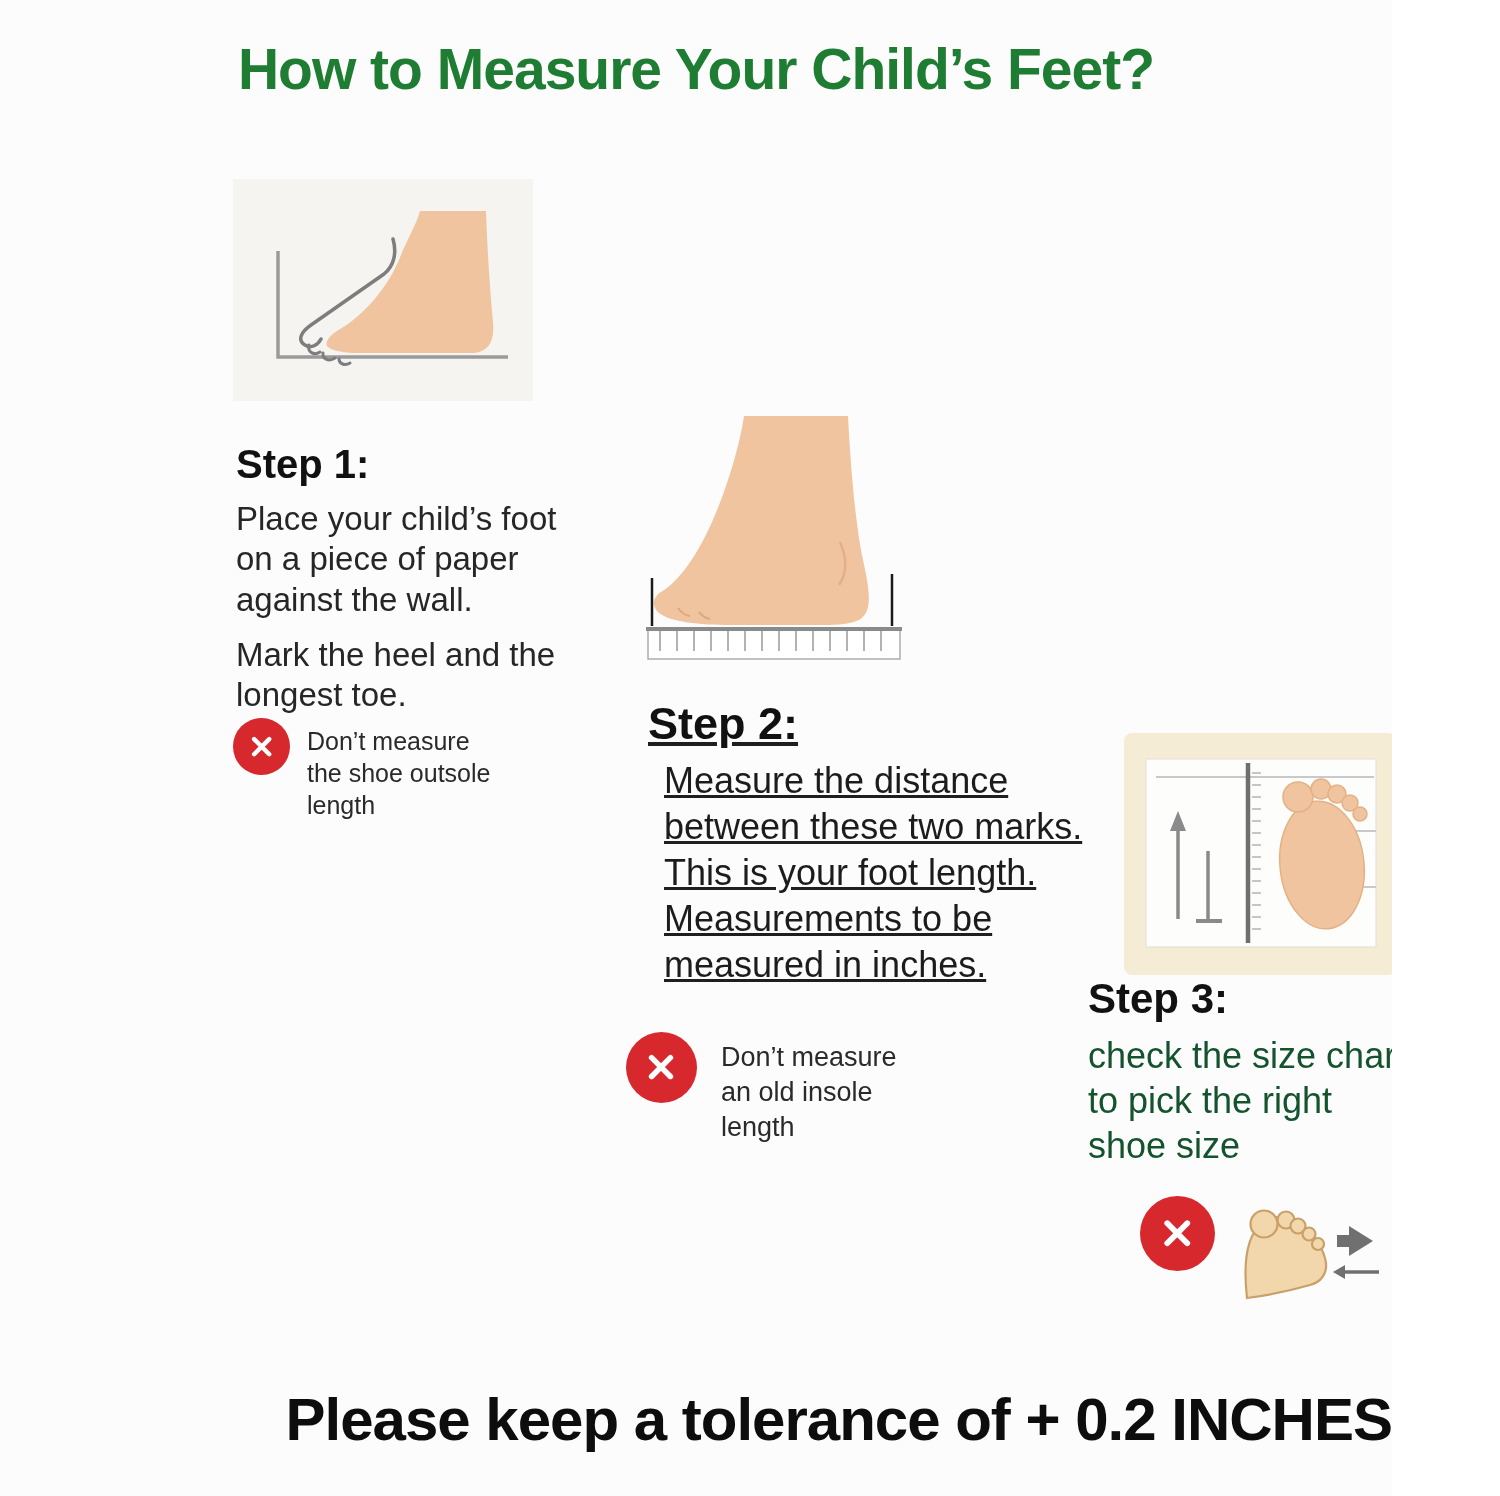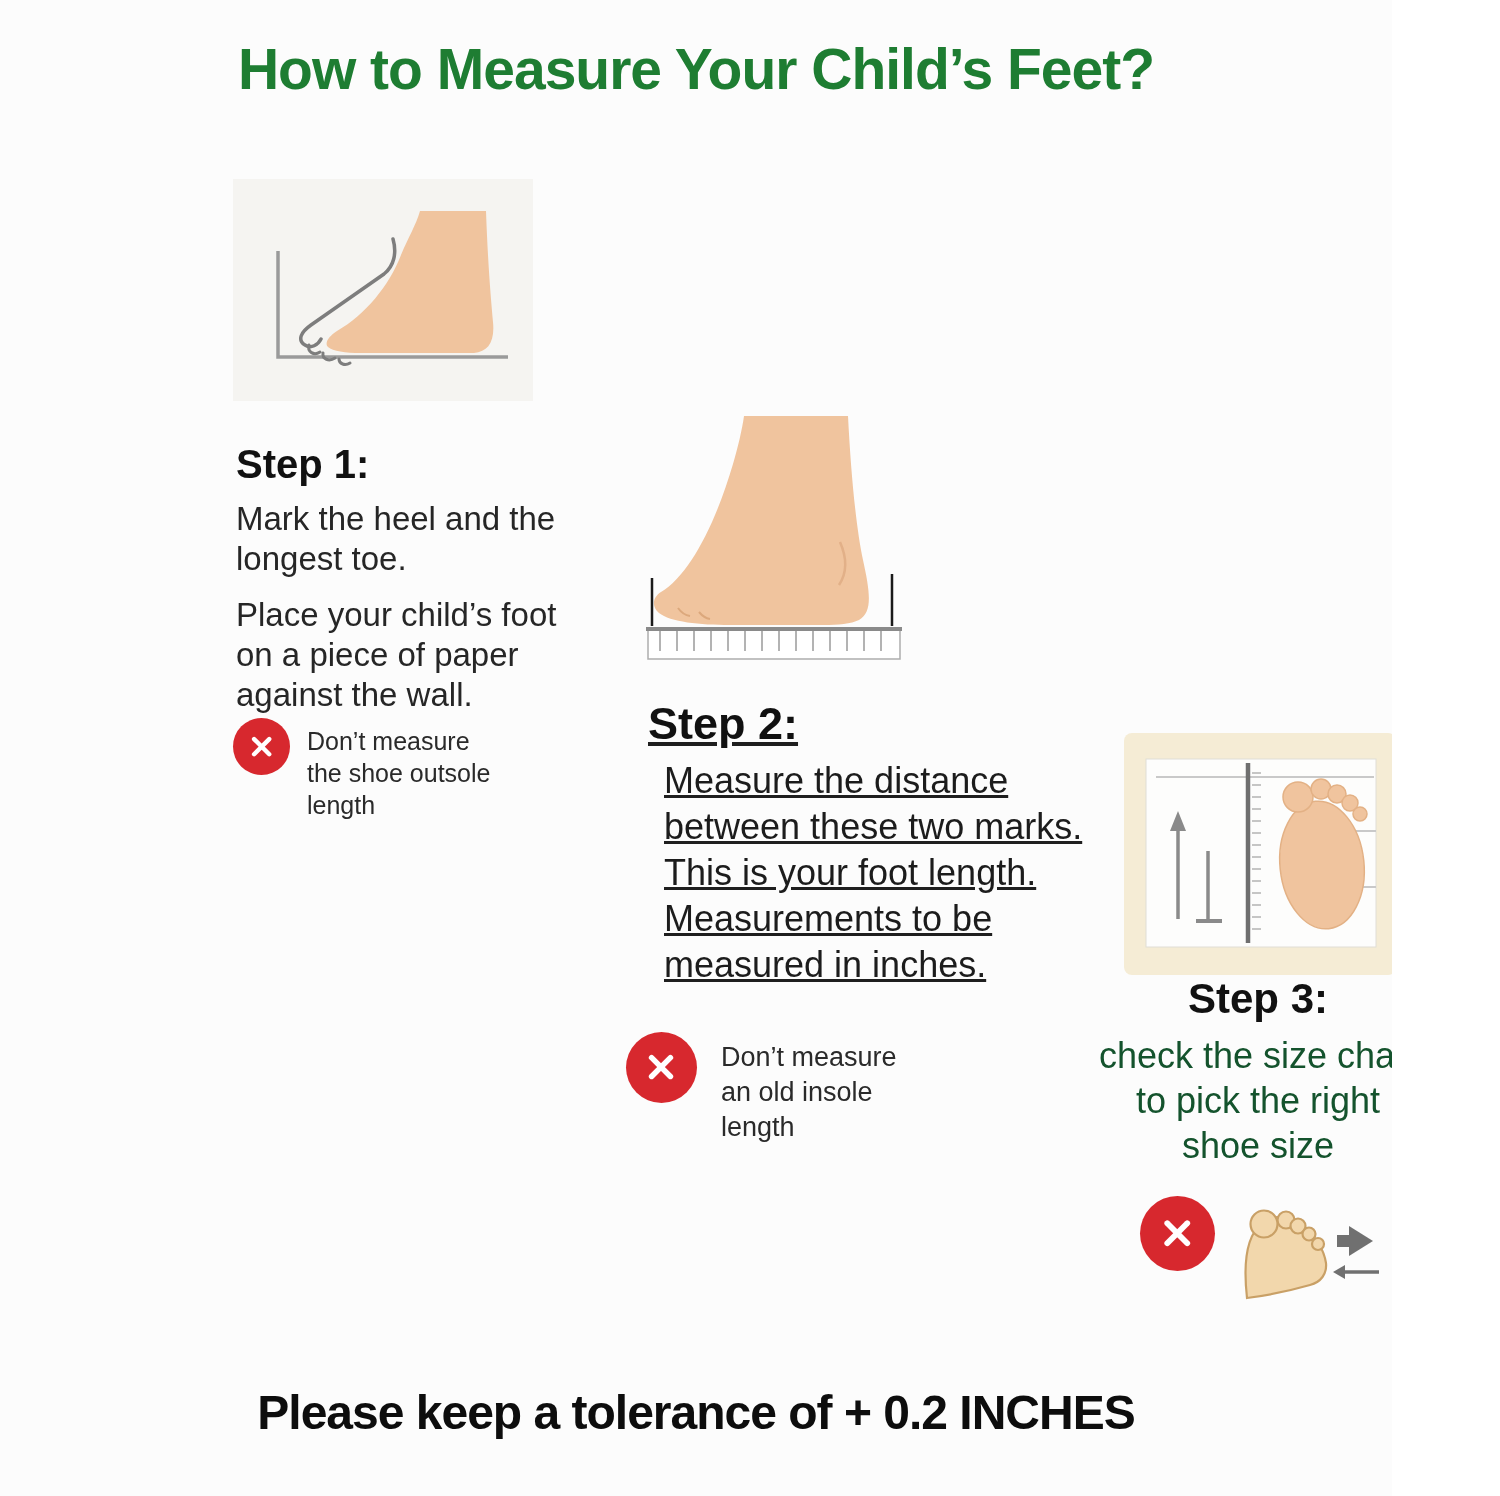--- a/index.html
+++ b/index.html
@@ -33,21 +33,21 @@
   .step2-illus{left:642px;top:412px;width:270px;height:252px;}
   .step3-illus{left:1124px;top:733px;width:272px;height:242px;}
   .step-text{position:absolute;}
   .step-text h2{font-weight:700;color:#111;}
   .step1-text{left:236px;top:442px;width:340px;}
   .step1-text h2{font-size:40px;margin-bottom:12px;}
   .step1-text p{font-size:33px;line-height:1.22;margin-bottom:15px;color:#262626;}
   .step2-text{left:648px;top:698px;width:480px;text-decoration:underline;}
   .step2-text h2{font-size:45px;margin-bottom:8px;}
   .step2-text p{font-size:36px;line-height:1.28;color:#1c1c1c;margin-left:16px;}
-  .step3-text{left:1088px;top:975px;width:340px;text-align:center;}
+  .step3-text{left:1088px;top:975px;width:340px;}
   .step3-text h2{font-size:42px;margin-bottom:10px;}
   .step3-text p{font-size:36px;line-height:1.25;color:#14532d;}
   .dont-row{position:absolute;display:flex;align-items:flex-start;}
   .x-circle{
     border-radius:50%;
     background:var(--alert-red);
     flex:0 0 auto;
     display:flex;align-items:center;justify-content:center;
   }
   .x-circle svg{width:62%;height:62%;display:block;}
@@ -55,22 +55,22 @@
   .dont1 .x-circle{width:57px;height:57px;}
   .dont1 p{font-size:25px;line-height:1.28;padding-top:7px;color:#2a2a2a;}
   .dont2{left:626px;top:1032px;gap:24px;}
   .dont2 .x-circle{width:71px;height:71px;}
   .dont2 p{font-size:27px;line-height:1.3;padding-top:8px;color:#2a2a2a;}
   .dont3{left:1140px;top:1196px;gap:16px;align-items:flex-start;}
   .dont3 .x-circle{width:75px;height:75px;}
   .dont3 .foot-arrows{width:170px;height:102px;margin-top:4px;}
   .footer-note{
     position:absolute;top:1385px;left:0;width:100%;
-    text-align:center;
-    font-size:48px;font-weight:700;color:#0d0d0d;
+    text-align:right;
+    font-size:60px;font-weight:700;color:#0d0d0d;
     letter-spacing:-1px;
   }
 </style>
 </head>
 <body>
 
 <div class="canvas">
 
   <h1 class="page-title">How to Measure Your Child’s Feet?</h1>
 
@@ -79,25 +79,25 @@
       <path d="M45,72 V178 H275" style="fill:none;stroke:#9a9a9a;stroke-width:3.5"></path>
       <path d="M187,32 L253,32 C255,88 258,120 260,143 C262,163 255,173 241,174 L128,174
                C112,174 100,172 95,168 C91,164 96,157 104,152 C132,136 156,107 168,76 C175,59 183,46 187,32 Z" style="fill:var(--skin)"></path>
       <path d="M160,60 c4,14 1,27 -9,35 L78,146 c-10,7 -14,15 -6,20 c6,4 13,0 16,-6" style="fill:none;stroke:#7d7d7d;stroke-width:3.5;stroke-linecap:round"></path>
       <path d="M76,166 c-2,7 5,11 11,7 m3,1 c-1,6 6,9 12,5 m4,1 c0,5 6,7 11,4" style="fill:none;stroke:#7d7d7d;stroke-width:3;stroke-linecap:round"></path>
     </svg>
   </div>
 
   <div class="step-text step1-text">
     <h2>Step 1:</h2>
-    <p class="pre">Mark the heel and the
-longest toe.</p>
     <p class="pre">Place your child’s foot
 on a piece of paper
 against the wall.</p>
+    <p class="pre">Mark the heel and the
+longest toe.</p>
   </div>
 
   <div class="dont-row dont1">
     <div class="x-circle">
       <svg viewBox="0 0 56 56">
         <line x1="16" y1="16" x2="40" y2="40" style="stroke:#fff;stroke-width:7;stroke-linecap:round"></line>
         <line x1="40" y1="16" x2="16" y2="40" style="stroke:#fff;stroke-width:7;stroke-linecap:round"></line>
       </svg>
     </div>
     <p class="pre">Don’t measure

